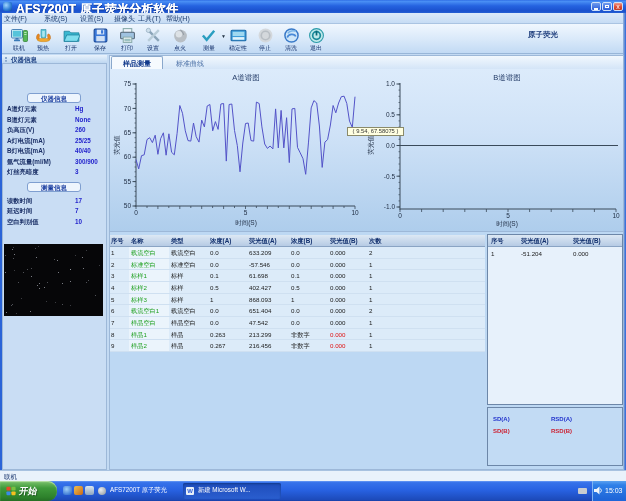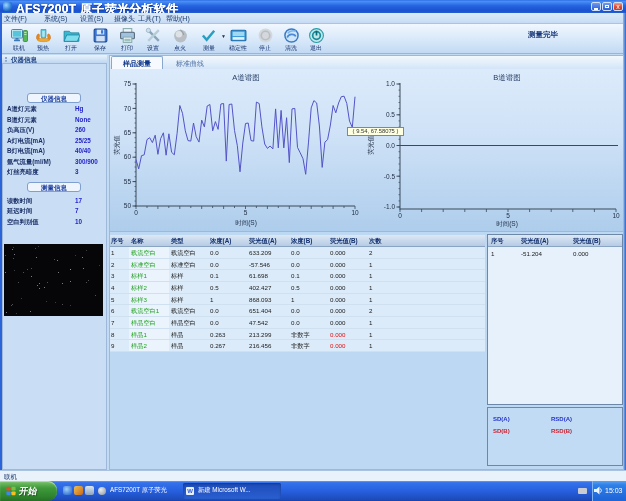--- a/index.html
+++ b/index.html
@@ -77,21 +77,21 @@
     </div>
 <div id="bcls" class="abs wbtn">x</div>
 <div id="menubar" class="abs"></div>
 <span class="abs mi" style="left:4px">文件(F)</span>
 <span class="abs mi" style="left:44px">系统(S)</span>
 <span class="abs mi" style="left:80px">设置(S)</span>
 <span class="abs mi" style="left:114px">摄像头</span>
 <span class="abs mi" style="left:138px">工具(T)</span>
 <span class="abs mi" style="left:166px">帮助(H)</span>
 <div id="toolbar" class="abs"></div>
-<div id="mdone" class="abs">测量完毕</div>
+<div id="mdone" class="abs">原子荧光</div>
 <div id="framel" class="abs"></div>
 <div id="framer" class="abs"></div>
 <div id="lpanel" class="abs"></div>
 <div id="lphead" class="abs">
       <i style="position:absolute;left:3px;top:2px;width:2px;height:5px;border-left:2px dotted #8aa8cc"></i>
       <span>仪器信息</span>
     </div>
 <div class="abs ghead" style="left:27px;top:93px">仪器信息</div>
 <div class="abs lrow" style="top:105px">
       <span class="l">A道灯元素</span>

